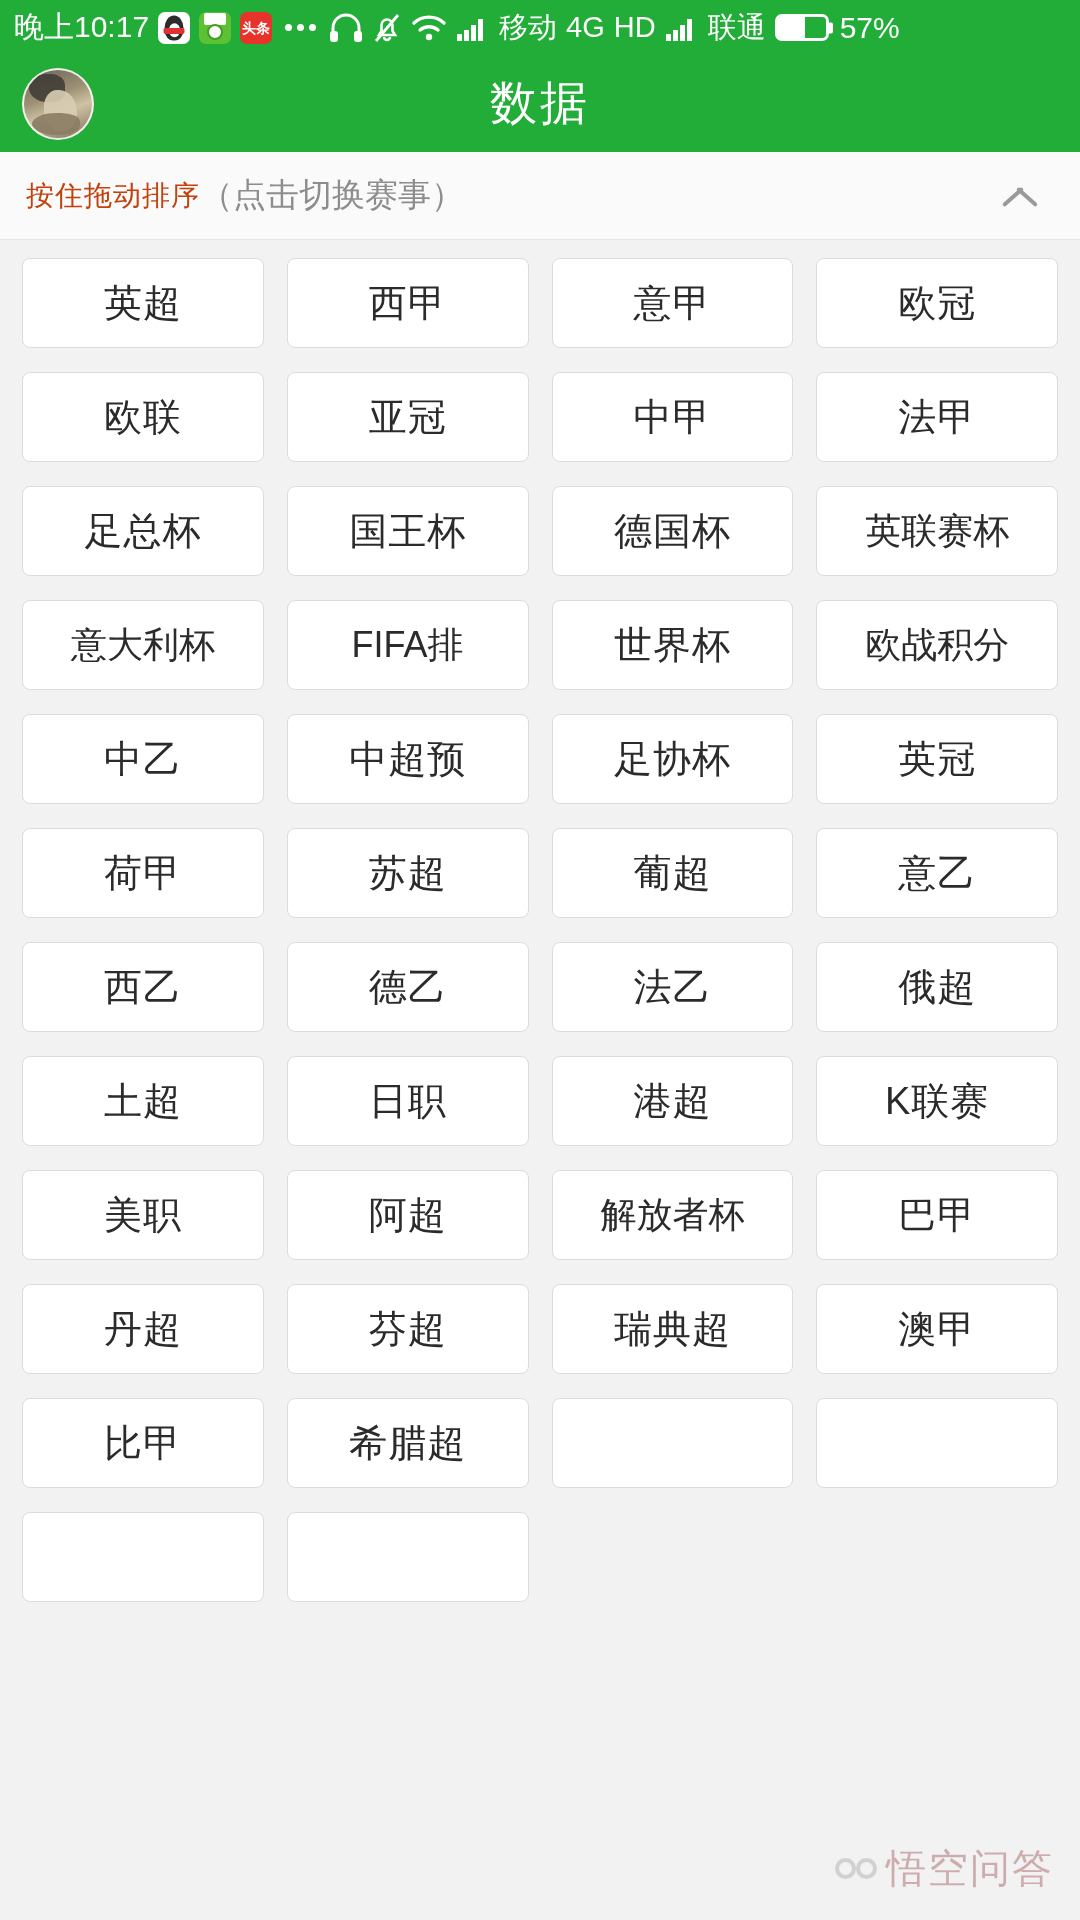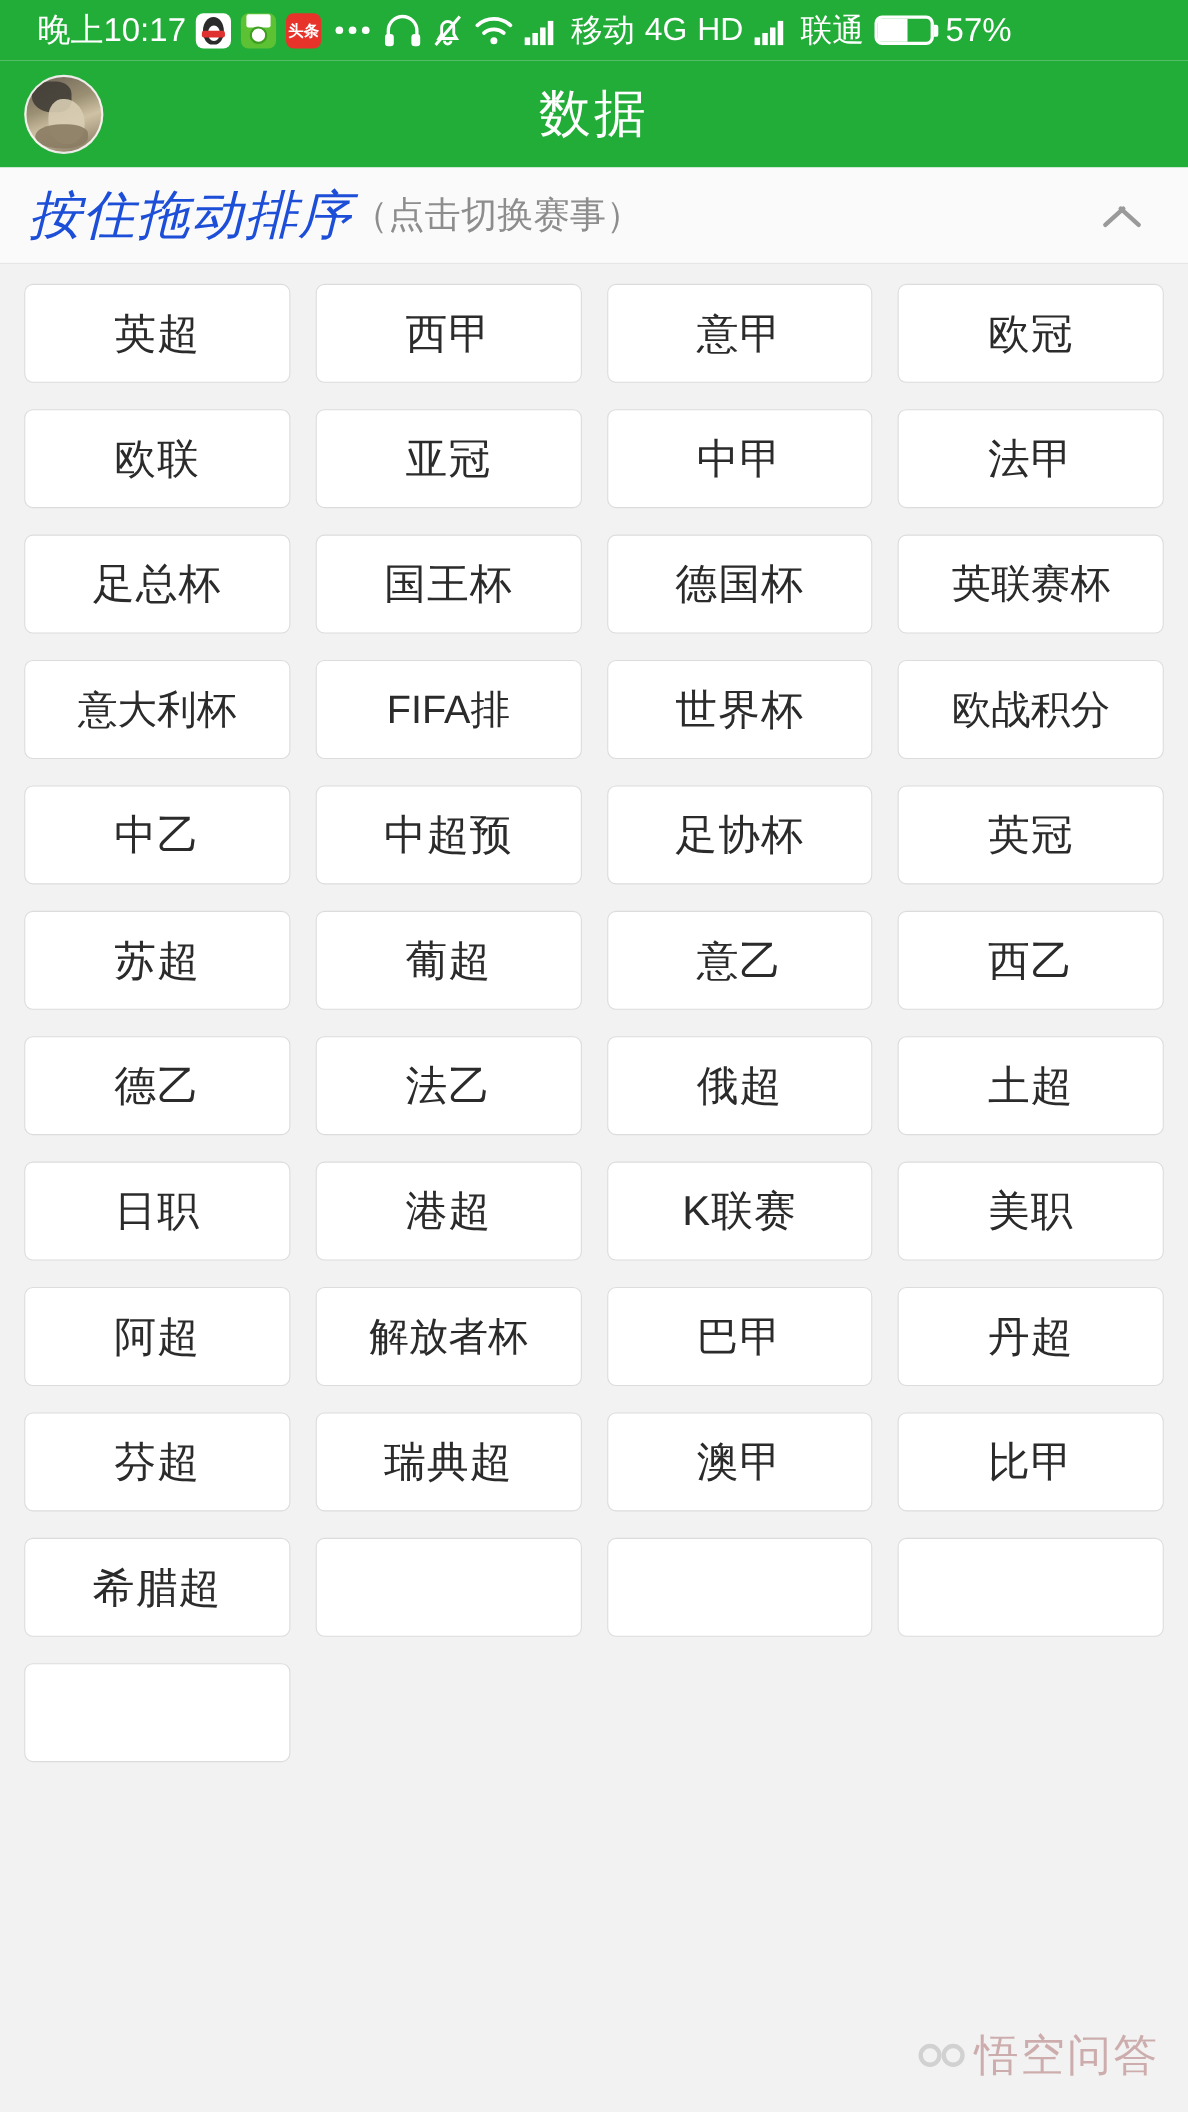--- a/index.html
+++ b/index.html
@@ -10,21 +10,21 @@
     overflow:hidden;
     position:relative;
   }
 
   
   .statusbar {
     height:55px;
     background:#22ac38;
     display:flex;
     align-items:center;
-    padding:0 16px 0 34px;
+    padding:0 16px 0 14px;
     color:#ffffff;
     gap:9px;
   }
   .sb-clock { font-size:30px; letter-spacing:0px; white-space:nowrap; }
   .sb-appicon { width:32px; height:32px; border-radius:7px; flex:none; position:relative; overflow:hidden; }
   .app-qq { background:#ffffff; }
   .app-qq .peng {
     position:absolute; left:50%; top:52%; transform:translate(-50%,-50%);
     width:19px; height:25px; background:#2b2b2b; border-radius:50% 50% 45% 45%;
   }
@@ -91,21 +91,21 @@
   }
 
   
   .subbar {
     height:88px;
     background:#fafafa;
     display:flex; align-items:center;
     padding:0 26px 0 26px;
     border-bottom:1px solid #e6e6e6;
   }
-  .subbar-main { font-size:48px; color:#1d4ed8; letter-spacing:1px;font-style:italic; }
+  .subbar-main { font-size:28px; color:#c2410c; letter-spacing:1px; }
   .subbar-sub  { font-size:33px; color:#8d8d8d; letter-spacing:0px; }
   .chevron-wrap {
     margin-left:auto; width:70px; height:70px;
     display:flex; align-items:center; justify-content:center;
   }
   .chevron {
     width:34px; height:34px; position:relative;
   }
   .chevron:before, .chevron:after {
     content:""; position:absolute; top:16px; width:26px; height:4px;
@@ -258,20 +258,21 @@
       <div class="tile">德国杯</div>
       <div class="tile long">英联赛杯</div>
       <div class="tile long">意大利杯</div>
       <div class="tile long">FIFA排</div>
       <div class="tile">世界杯</div>
       <div class="tile long">欧战积分</div>
       <div class="tile">中乙</div>
       <div class="tile">中超预</div>
       <div class="tile">足协杯</div>
       <div class="tile">英冠</div>
+      <div class="tile">荷甲</div>
       <div class="tile">苏超</div>
       <div class="tile">葡超</div>
       <div class="tile">意乙</div>
       <div class="tile">西乙</div>
       <div class="tile">德乙</div>
       <div class="tile">法乙</div>
       <div class="tile">俄超</div>
       <div class="tile">土超</div>
       <div class="tile">日职</div>
       <div class="tile">港超</div>

